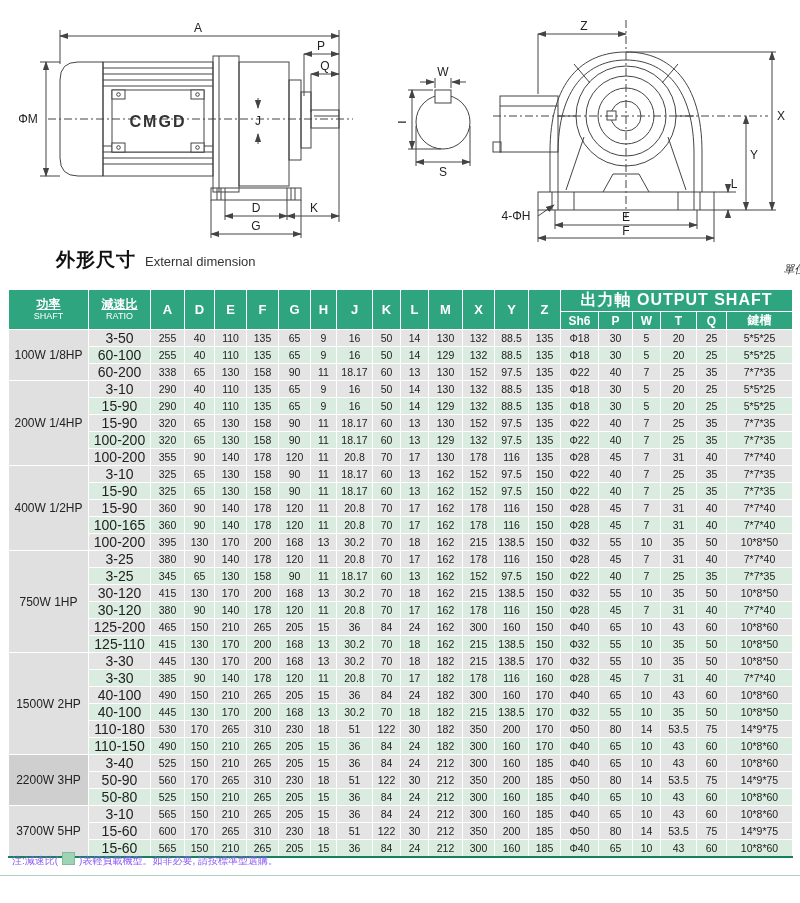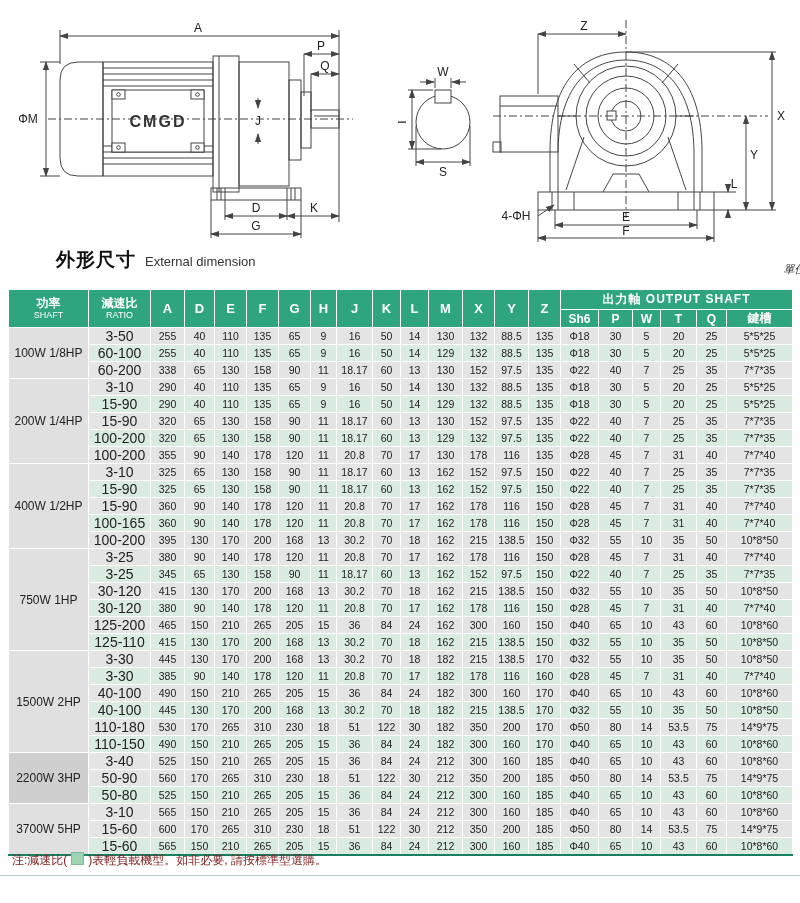--- a/index.html
+++ b/index.html
@@ -34,32 +34,32 @@
     border-bottom:2px solid var(--c-teal-dark);
   }
   #dim-table th,#dim-table td{
     border:1px solid #fff;padding:0;text-align:center;
     overflow:hidden;white-space:nowrap;vertical-align:middle;
   }
   #dim-table thead th{background:var(--c-teal);color:#fff;font-weight:bold;}
   #dim-table thead tr.h1 th{height:19px;}
   #dim-table thead tr.h2 th{height:15px;margin-left:26px;}
   .th-letter{font-size:13px;}
-  .th-power .zh,.th-ratio .zh{display:block;font-size:12px;line-height:1.15;}
+  .th-power .zh,.th-ratio .zh{display:block;font-size:12px;line-height:1.15;text-decoration:underline;}
   .th-power .en,.th-ratio .en{display:block;font-size:9px;line-height:1.0;font-weight:normal;}
-  .th-band{font-size:12px;letter-spacing:1px;}
+  .th-band{font-size:16px;letter-spacing:1px;}
   .th-shaft{font-size:12px;}
   #dim-table tbody td{font-size:10.5px;height:16px;color:#222;}
   #dim-table tbody tr.plain td{background:var(--c-row-gray);}
   #dim-table tbody tr.light td{background:var(--c-row-green);}
   #dim-table tbody td.power{background:var(--c-power) !important;font-size:12px;}
   #dim-table tbody td.power.group-dark{background:var(--c-power-dark) !important;}
   #dim-table tbody td.ratio{font-size:14px;}
 
-  .footnote{position:absolute;left:12px;top:852px;font-size:12px;color:#7f1d1d;}
+  .footnote{position:absolute;left:12px;top:852px;font-size:10px;color:#8b5cf6;}
   .fn-swatch{
     display:inline-block;width:11px;height:11px;margin:0 4px;vertical-align:-1px;
     background:var(--c-swatch);border:1px solid #86b99b;
   }
   .bottom-rule{position:absolute;left:0;top:875px;width:800px;height:1px;background:#aed2bf;}
 </style>
 </head>
 <body>
 
 <div class="drawings">

